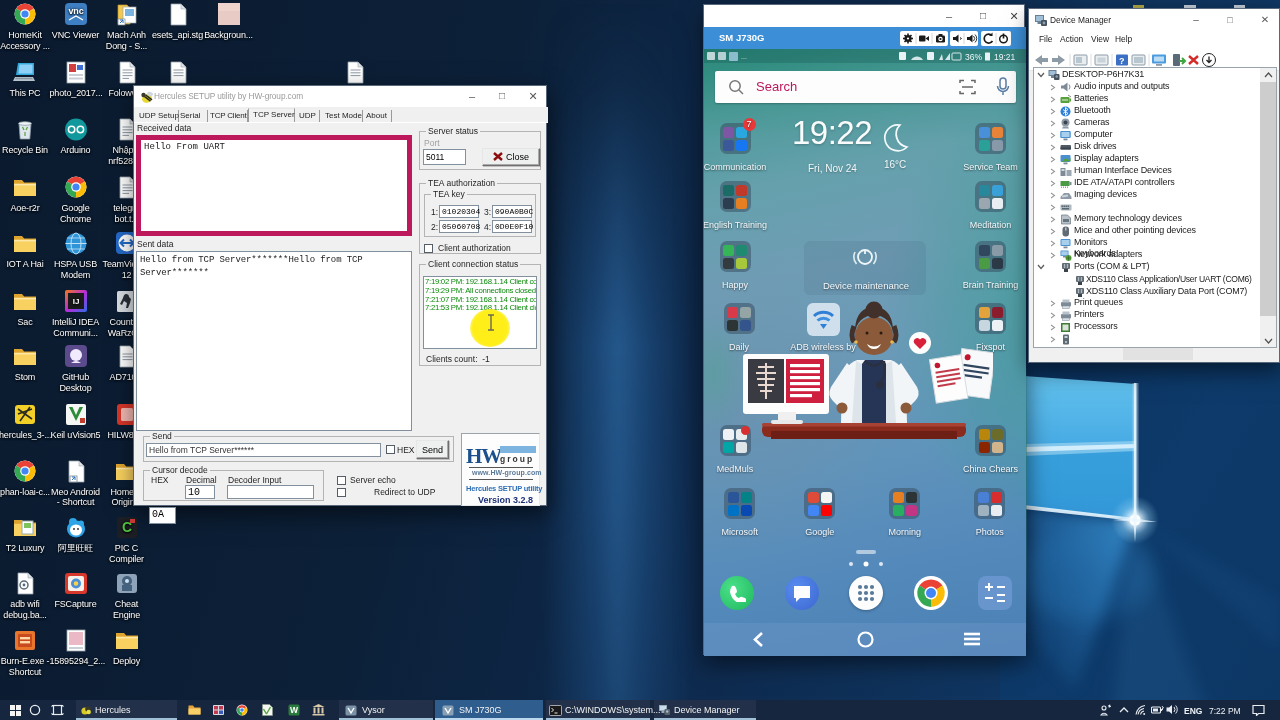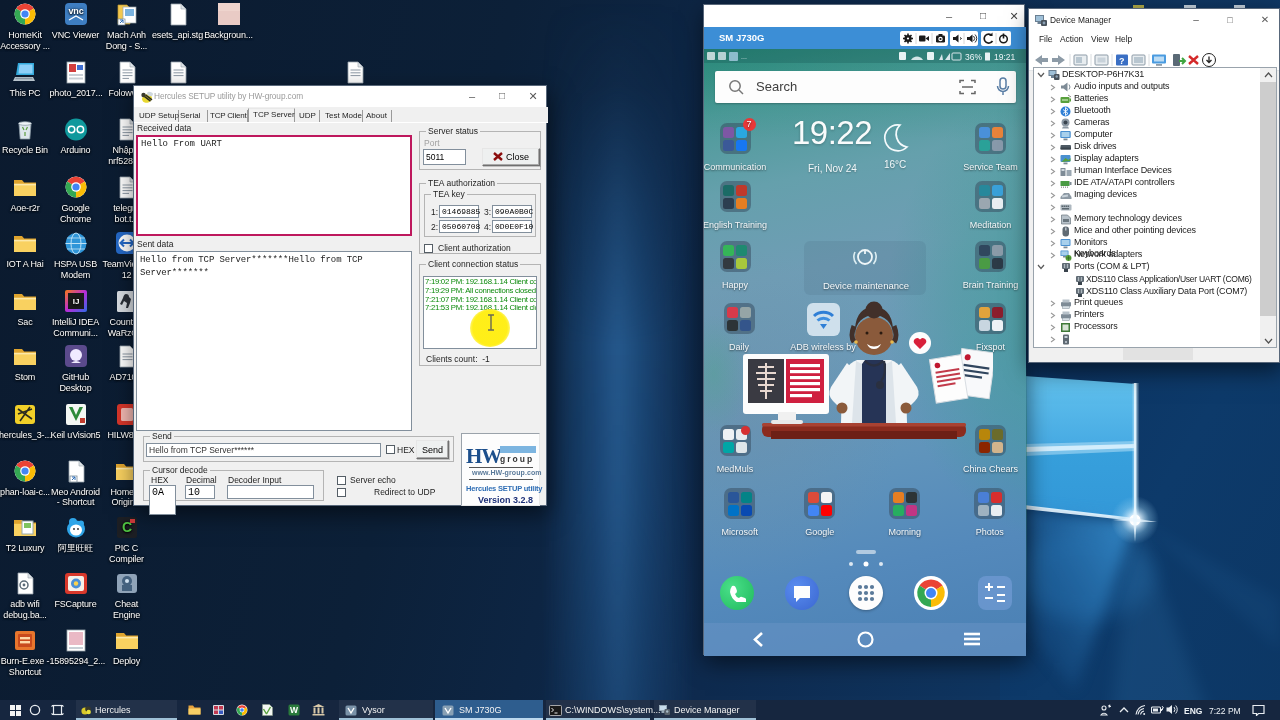--- a/index.html
+++ b/index.html
@@ -485,42 +485,42 @@
         <span style="position:absolute;left:4px;top:1px;">UDP</span>
       </div>
     <div class="abs" style="left:186px;top:24px;width:43px;height:12px;border-right:1px solid #9a9a9a;font-size:8px;color:#1e1e1e;white-space:nowrap;">
         <span style="position:absolute;left:5px;top:1px;">Test Mode</span>
       </div>
     <div class="abs" style="left:229px;top:24px;width:29px;height:12px;border-right:1px solid #9a9a9a;font-size:8px;color:#1e1e1e;white-space:nowrap;">
         <span style="position:absolute;left:3px;top:1px;">About</span>
       </div>
 
     <div class="lbl" style="left:3px;top:37px;">Received data</div>
-    <div class="abs mono" style="left:2px;top:49px;width:276px;height:101px;background:#fff;border:2px solid #be185d;font-size:9px;color:#222;padding:2px 3px;">Hello From UART</div>
+    <div class="abs mono" style="left:2px;top:49px;width:276px;height:101px;background:#fff;border:5px solid #be185d;font-size:9px;color:#222;padding:2px 3px;">Hello From UART</div>
 
     <div class="lbl" style="left:3px;top:153px;">Sent data</div>
     <div class="abs mono" style="left:2px;top:165px;width:276px;height:180px;background:#fff;border:1px solid #828f9c;font-size:9px;color:#222;padding:2px 3px;letter-spacing:-0.1px;line-height:12.5px;">Hello from TCP Server*******Hello from TCP Server*******</div>
 
     <div class="gb" style="left:285px;top:45px;width:122px;height:39px;">
         <span class="gl">Server status</span>
       </div>
     <div class="lbl" style="left:290px;top:52px;color:#a0a0a0;">Port</div>
     <div class="tbx" style="left:289px;top:63px;width:43px;height:16px;line-height:15px;">5011</div>
     <div class="btn" style="left:348px;top:62px;width:58px;height:18px;line-height:17px;"><svg width="10" height="9" style="display:inline-block;vertical-align:-1px;margin-right:3px;">
           <path d="M1 1 L9 8 M9 1 L1 8" stroke="#8b0d0d" stroke-width="2.4"></path>
         </svg>Close</div>
 
     <div class="gb" style="left:285px;top:97px;width:122px;height:71px;">
         <span class="gl">TEA authorization</span>
       </div>
     <div class="gb" style="left:290px;top:108px;width:112px;height:43px;">
         <span class="gl">TEA key</span>
       </div>
     <div class="lbl" style="left:297px;top:121px;">1:</div>
-    <div class="tbx mono" style="left:305px;top:119px;width:40px;height:13px;font-size:8px;line-height:12px;">01469885</div>
+    <div class="tbx mono" style="left:305px;top:119px;width:40px;height:13px;font-size:8px;line-height:12px;">01020304</div>
     <div class="lbl" style="left:350px;top:121px;">3:</div>
     <div class="tbx mono" style="left:358px;top:119px;width:40px;height:13px;font-size:8px;line-height:12px;">090A0B0C</div>
     <div class="lbl" style="left:297px;top:136px;">2:</div>
     <div class="tbx mono" style="left:305px;top:134px;width:40px;height:13px;font-size:8px;line-height:12px;">05060708</div>
     <div class="lbl" style="left:350px;top:136px;">4:</div>
     <div class="tbx mono" style="left:358px;top:134px;width:40px;height:13px;font-size:8px;line-height:12px;">0D0E0F10</div>
     <div class="cb" style="left:290px;top:158px;"></div>
     <div class="lbl" style="left:304px;top:157px;">Client authorization</div>
 
     <div class="gb" style="left:285px;top:178px;width:122px;height:102px;">
@@ -541,21 +541,21 @@
       </div>
     <div class="tbx" style="left:12px;top:357px;width:235px;height:14px;font-size:8.5px;line-height:13px;color:#333;">Hello from TCP Server******</div>
     <div class="cb" style="left:252px;top:359px;"></div>
     <div class="lbl" style="left:263px;top:359px;">HEX</div>
     <div class="btn" style="left:282px;top:354px;width:33px;height:19px;line-height:18px;">Send</div>
 
     <div class="gb" style="left:9px;top:384px;width:181px;height:31px;">
         <span class="gl">Cursor decode</span>
       </div>
     <div class="lbl" style="left:17px;top:389px;">HEX</div>
-    <div class="tbx mono" style="left:15px;top:399px;width:27px;height:30px;font-size:10px;line-height:13px;">0A</div>
+    <div class="tbx mono" style="left:15px;top:421px;width:27px;height:17px;font-size:10px;line-height:13px;">0A</div>
     <div class="lbl" style="left:52px;top:389px;">Decimal</div>
     <div class="tbx mono" style="left:51px;top:399px;width:30px;height:14px;font-size:10px;line-height:13px;">10</div>
     <div class="lbl" style="left:94px;top:389px;">Decoder Input</div>
     <div class="tbx" style="left:93px;top:399px;width:87px;height:14px;"></div>
 
     <div class="cb" style="left:203px;top:390px;"></div>
     <div class="lbl" style="left:216px;top:389px;">Server echo</div>
     <div class="cb" style="left:203px;top:402px;"></div>
     <div class="lbl" style="left:216px;top:401px;padding-left:24px;">Redirect to UDP</div>
 
@@ -645,21 +645,21 @@
             <rect x="86" y="1.5" width="5" height="8" rx="0.5" fill="#e8f2f4"></rect>
             <text x="95" y="9" font-size="8.5" fill="#eef6f8">19:21</text>
           </svg>
         </div>
 
       <div class="abs" style="left:11px;top:22px;width:301px;height:32px;background:#fdfdfd;border-radius:2px;box-shadow:0 1px 2px rgba(0,0,0,0.25);">
         <svg class="abs" style="left:13px;top:8px;" width="17" height="17">
             <circle cx="7" cy="7" r="5.2" fill="none" stroke="#777" stroke-width="1.5"></circle>
             <line x1="11" y1="11" x2="15" y2="15" stroke="#777" stroke-width="1.5"></line>
           </svg>
-        <div class="abs" style="left:41px;top:8px;font-size:13px;color:#404040;">Search</div>
+        <div class="abs" style="left:41px;top:8px;font-size:13px;color:#be185d;">Search</div>
         <svg class="abs" style="left:244px;top:8px;" width="17" height="16">
             <g stroke="#666" stroke-width="1.5" fill="none">
               <path d="M1 4 V1.5 H5"></path>
               <path d="M12 1.5 H16 V4"></path>
               <path d="M16 12 V14.5 H12"></path>
               <path d="M5 14.5 H1 V12"></path>
               <line x1="3" y1="8" x2="14" y2="8"></line>
             </g>
           </svg>
         <svg class="abs" style="left:281px;top:6px;" width="14" height="20">

